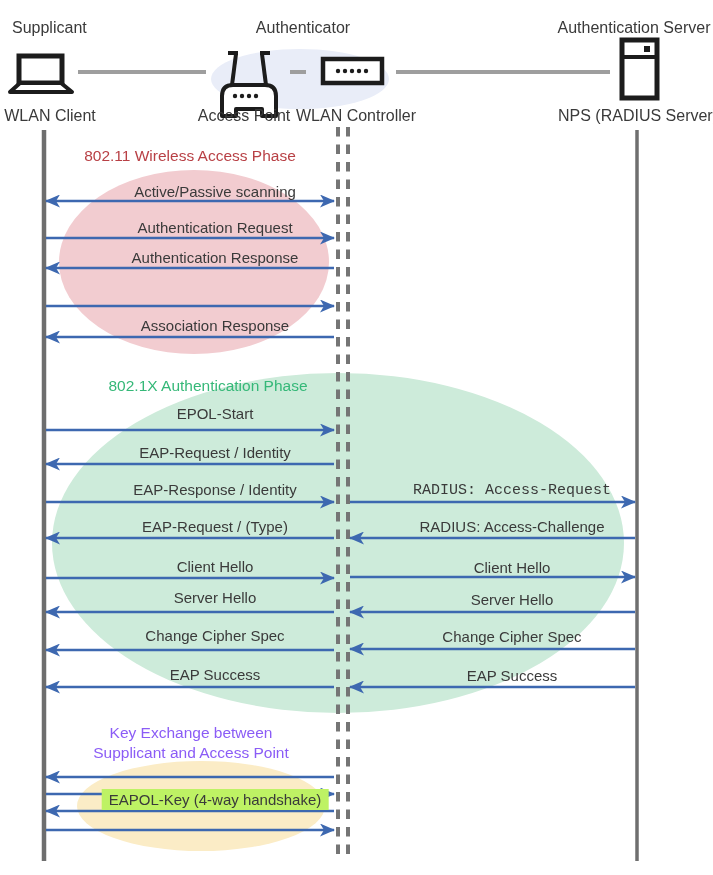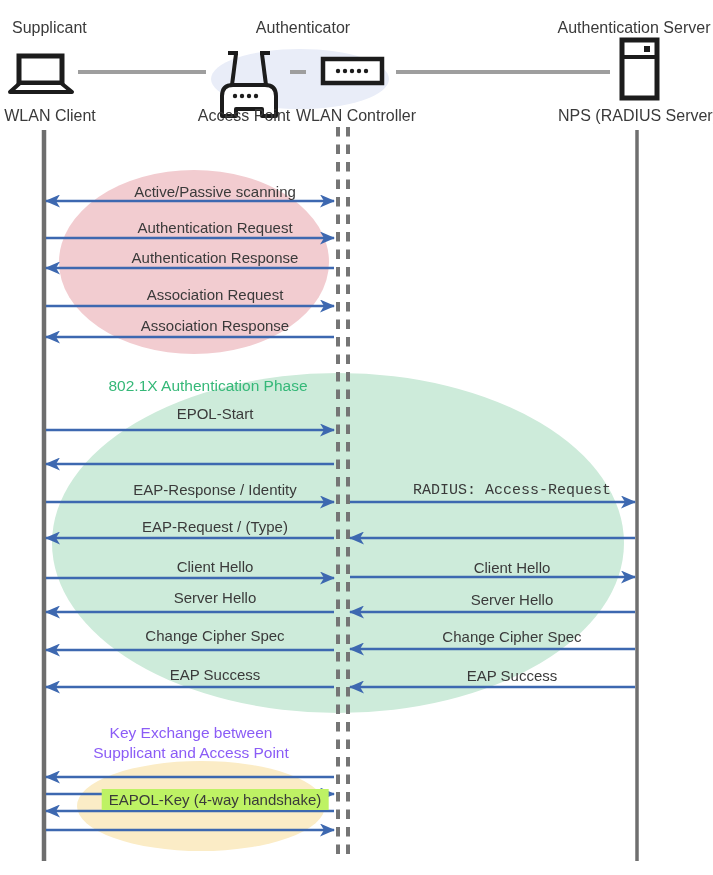--- a/index.html
+++ b/index.html
@@ -122,34 +122,36 @@
 
   <div class="actor-label" style="left:12px;top:19px;text-align:right;">Supplicant</div>
   <div class="actor-label centered" style="left:303px;top:19px;">Authenticator</div>
   <div class="actor-label centered" style="left:634px;top:19px;">Authentication Server</div>
 
   <div class="actor-label centered" style="left:50px;top:107px;">WLAN Client</div>
   <div class="actor-label centered" style="left:244px;top:107px;">Access Point</div>
   <div class="actor-label centered" style="left:356px;top:107px;">WLAN Controller</div>
   <div class="actor-label centered" style="left:638px;top:107px;">NPS (RADIUS Server)</div>
 
+  <div class="phase-title" style="left: 190px; top: 146px; color: rgb(184, 64, 69);">802.11 Wireless Access Phase</div>
   <div class="phase-title" style="left: 208px; top: 376px; color: rgb(53, 184, 120);">802.1X Authentication Phase</div>
   <div class="phase-title" style="left: 191px; top: 723px; color: #8b5cf6;">Key Exchange between
 Supplicant and Access Point</div>
 
   <div id="labels-layer">
       <div class="msg-label" style="left: 197px; top: 182px;">Active/Passive scanning</div>
       <div class="msg-label" style="left: 197px; top: 248px;">Authentication Response</div>
       <div class="msg-label" style="left: 197px; top: 218px;">Authentication Request</div>
-      <div class="msg-label" style="left: 197px; top: 285px;">Association Request</div>
       <div class="msg-label" style="left: 197px; top: 316px;">Association Response</div>
       <div class="msg-label" style="left: 197px; top: 404px;">EPOL-Start</div>
+      <div class="msg-label" style="left: 197px; top: 443px;">EAP-Request / Identity</div>
       <div class="msg-label" style="left: 197px; top: 480px; text-align: center;">EAP-Response / Identity</div>
       <div class="msg-label" style="left: 494px; top: 481px; font-family: Liberation Mono, monospace;">RADIUS: Access-Request</div>
       <div class="msg-label" style="left: 197px; top: 517px;">EAP-Request / (Type)</div>
+      <div class="msg-label" style="left: 494px; top: 517px;">RADIUS: Access-Challenge</div>
       <div class="msg-label" style="left: 197px; top: 557px;">Client Hello</div>
       <div class="msg-label" style="left: 494px; top: 558px;">Client Hello</div>
       <div class="msg-label" style="left: 197px; top: 588px;">Server Hello</div>
       <div class="msg-label" style="left: 494px; top: 590px;">Server Hello</div>
       <div class="msg-label" style="left: 197px; top: 626px;">Change Cipher Spec</div>
       <div class="msg-label" style="left: 494px; top: 627px;">Change Cipher Spec</div>
       <div class="msg-label" style="left: 197px; top: 665px;">EAP Success</div>
       <div class="msg-label" style="left: 494px; top: 666px;">EAP Success</div>
       <div class="msg-label boxed" style="left: 197px; top: 789px;">EAPOL-Key (4-way handshake)</div>
     </div>

